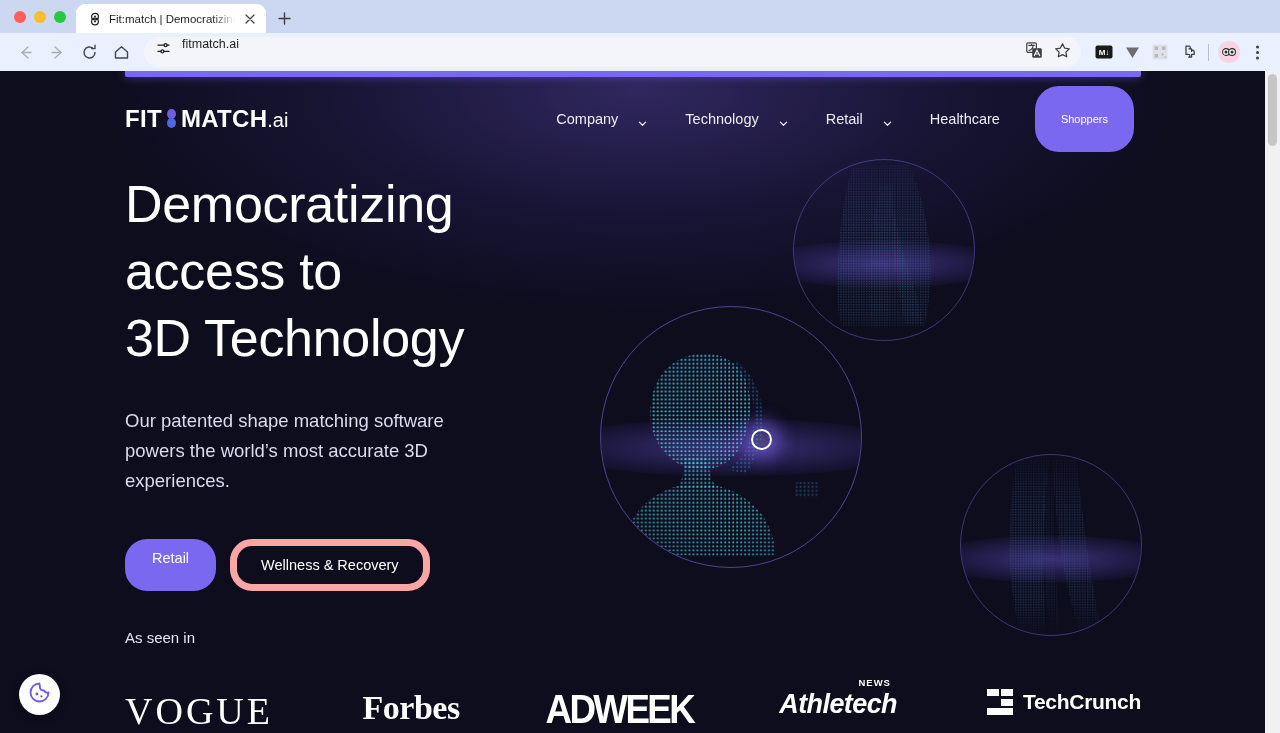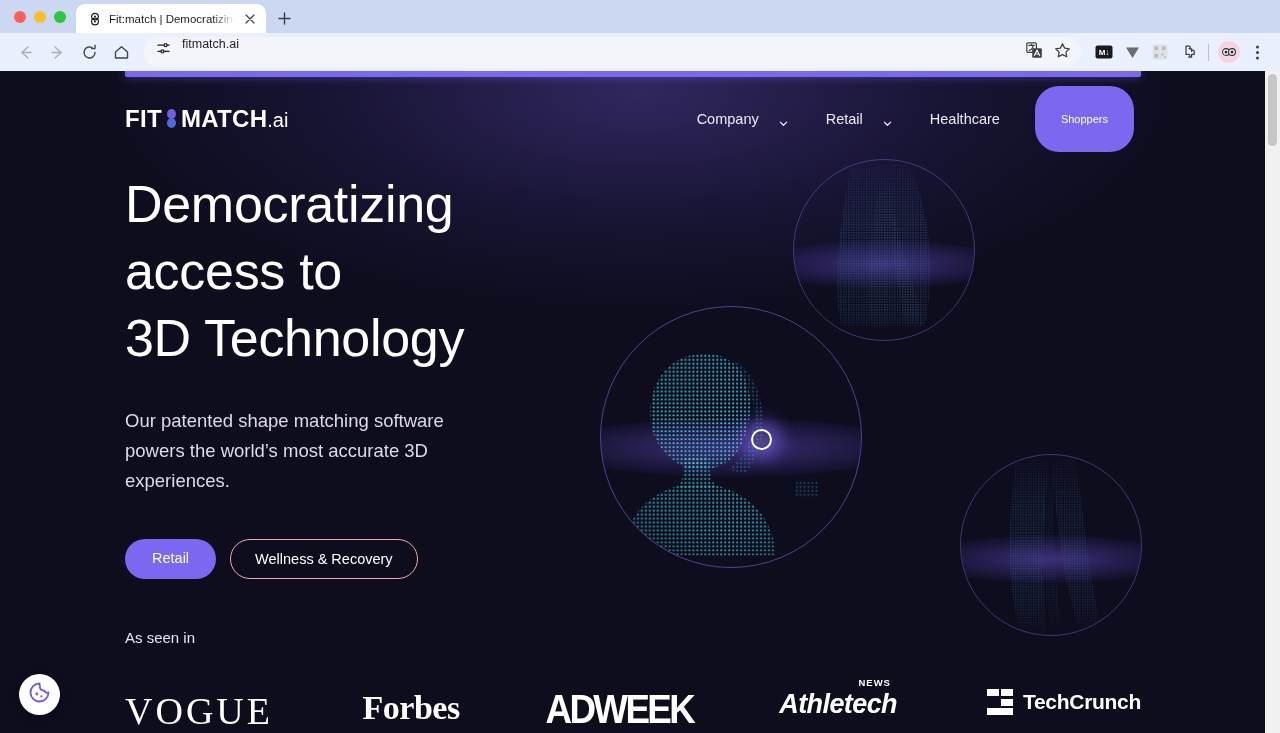--- a/index.html
+++ b/index.html
@@ -128,21 +128,21 @@
     color: #ddd9ee; max-width: 372px; font-weight: 300;
   }
   .hero-ctas { margin-top: 43px; display: flex; gap: 14px; }
   .btn-primary {
     background: #7b68f0; color: #fff; font-size: 14.5px;
     padding: 11px 27px; border-radius: 22px;
   }
   .btn-outline {
     background: transparent; color: #fff; font-size: 14.5px;
     padding: 11px 24px; border-radius: 22px;
-    border: 1px solid #fca5a5;
+    border: 7px solid #fca5a5;
   }
 
   
   .hero-visual { position: absolute; top: 70px; left: 580px; width: 620px; height: 500px; }
   .ring { position: absolute; border-radius: 50%; border: 1px solid rgba(130,110,235,0.55); overflow: hidden; }
   .ring.main { left: 20px; top: 165px; width: 262px; height: 262px; }
   .ring.top   { left: 213px; top: 18px;  width: 182px; height: 182px; border-color: rgba(120,104,220,0.45); }
   .ring.bot   { left: 380px; top: 313px; width: 182px; height: 182px; border-color: rgba(120,104,220,0.45); }
   .platter {
     position: absolute; left: 50%; top: 58%; transform: translate(-50%,-50%);
@@ -340,20 +340,28 @@
       <div class="logo">
         <span class="logo-fit">FIT</span>
         <span class="logo-mark"></span>
         <span class="logo-match">MATCH</span>
         <span class="logo-ai">.ai</span>
       </div>
 
       <div class="nav">
         <div class="nav-item">
           <span>Company</span>
+          <span class="caret">
+            <svg width="9" height="9" viewBox="0 0 10 10">
+                <path d="M1.5 3.5 L5 7 L8.5 3.5" fill="none" stroke="#eceaf6" stroke-width="1.4" stroke-linecap="round" stroke-linejoin="round"></path>
+              </svg>
+          </span>
+        </div>
+        <div class="nav-item">
+          <span>Technology</span>
           <span class="caret">
             <svg width="9" height="9" viewBox="0 0 10 10">
                 <path d="M1.5 3.5 L5 7 L8.5 3.5" fill="none" stroke="#eceaf6" stroke-width="1.4" stroke-linecap="round" stroke-linejoin="round"></path>
               </svg>
           </span>
         </div>
         <div class="nav-item">
           <span>Retail</span>
           <span class="caret">
             <svg width="9" height="9" viewBox="0 0 10 10">

